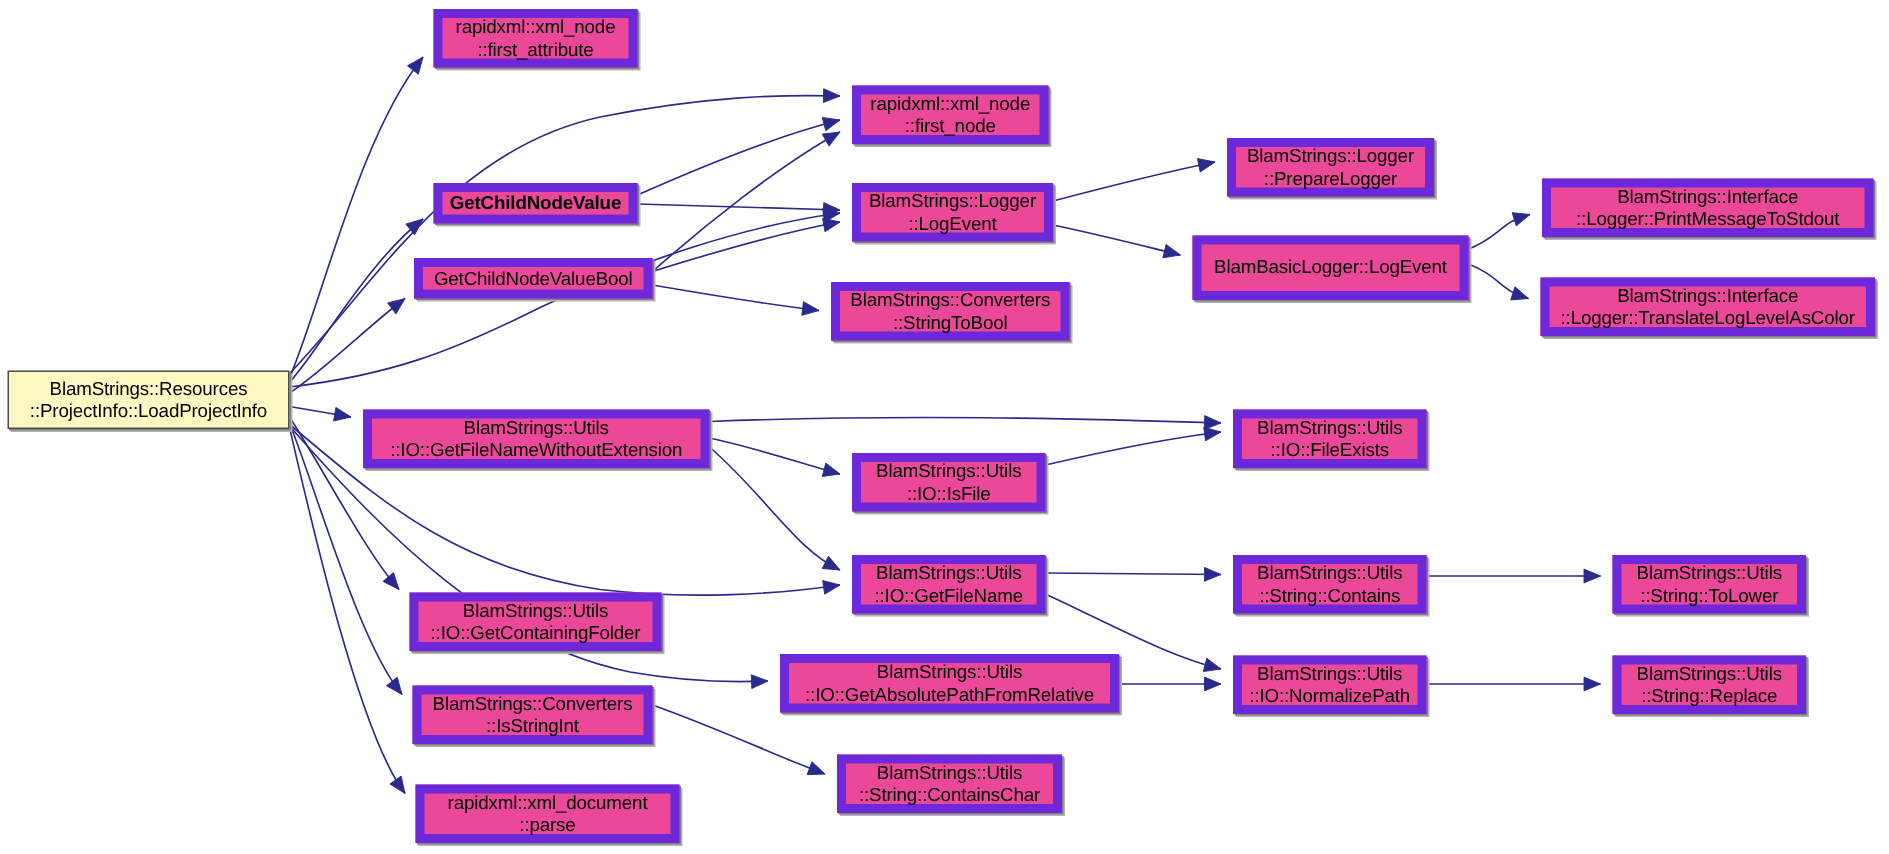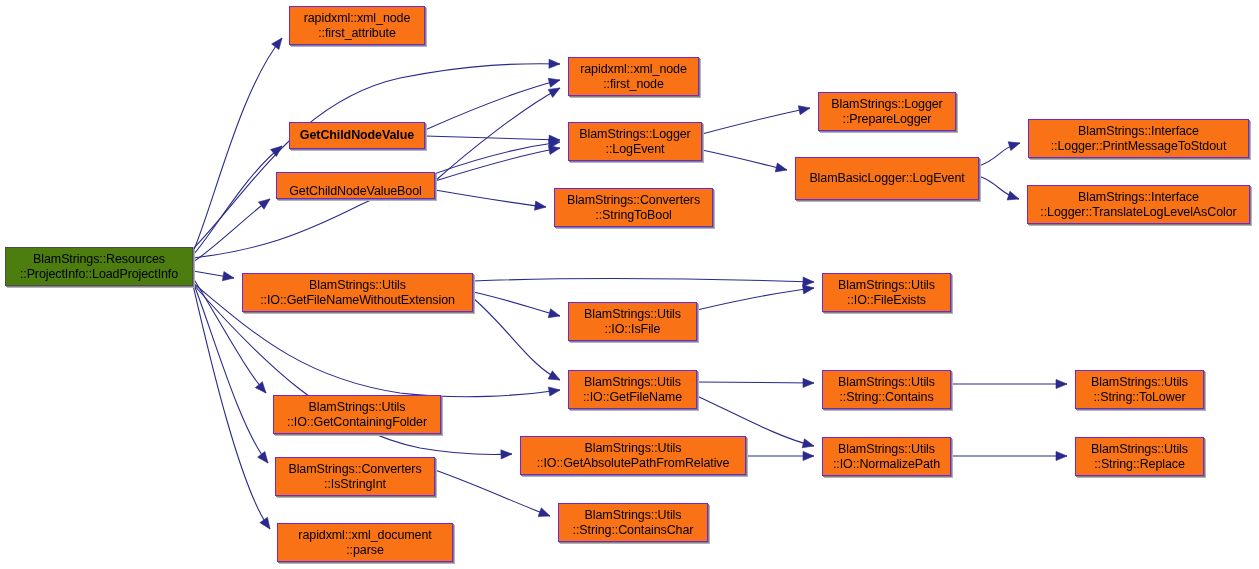--- a/index.html
+++ b/index.html
@@ -31,36 +31,36 @@
     stroke-width: 1.1;
   }
   .edge-head {
     fill: #2a2a8c;
     stroke: #2a2a8c;
     stroke-width: 0.6;
   }
   .node {
     position: absolute;
     box-sizing: border-box;
-    background: #f97316;
-    border: 1px solid #6d28d9;
+    background: #ec4899;
+    border: 6px solid #6d28d9;
     box-shadow: 1px 1px 0 0 #808080, 2px 2px 0 0 #b4b4b4;
     display: flex;
     align-items: center;
     justify-content: center;
     text-align: center;
     color: #000000;
     font-size: 12.5px;
     line-height: 14.5px;
     letter-spacing: -0.1px;
     white-space: pre-line;
     user-select: none;
   }
   .node.root {
-    background: #4d7c0f;
+    background: #fef9c3;
     border: 1px solid #4d4d4d;
   }
   .node-label {
     display: block;
     padding: 0 4px;
     white-space: pre-line;
   }
 </style>
 </head>
 <body>

